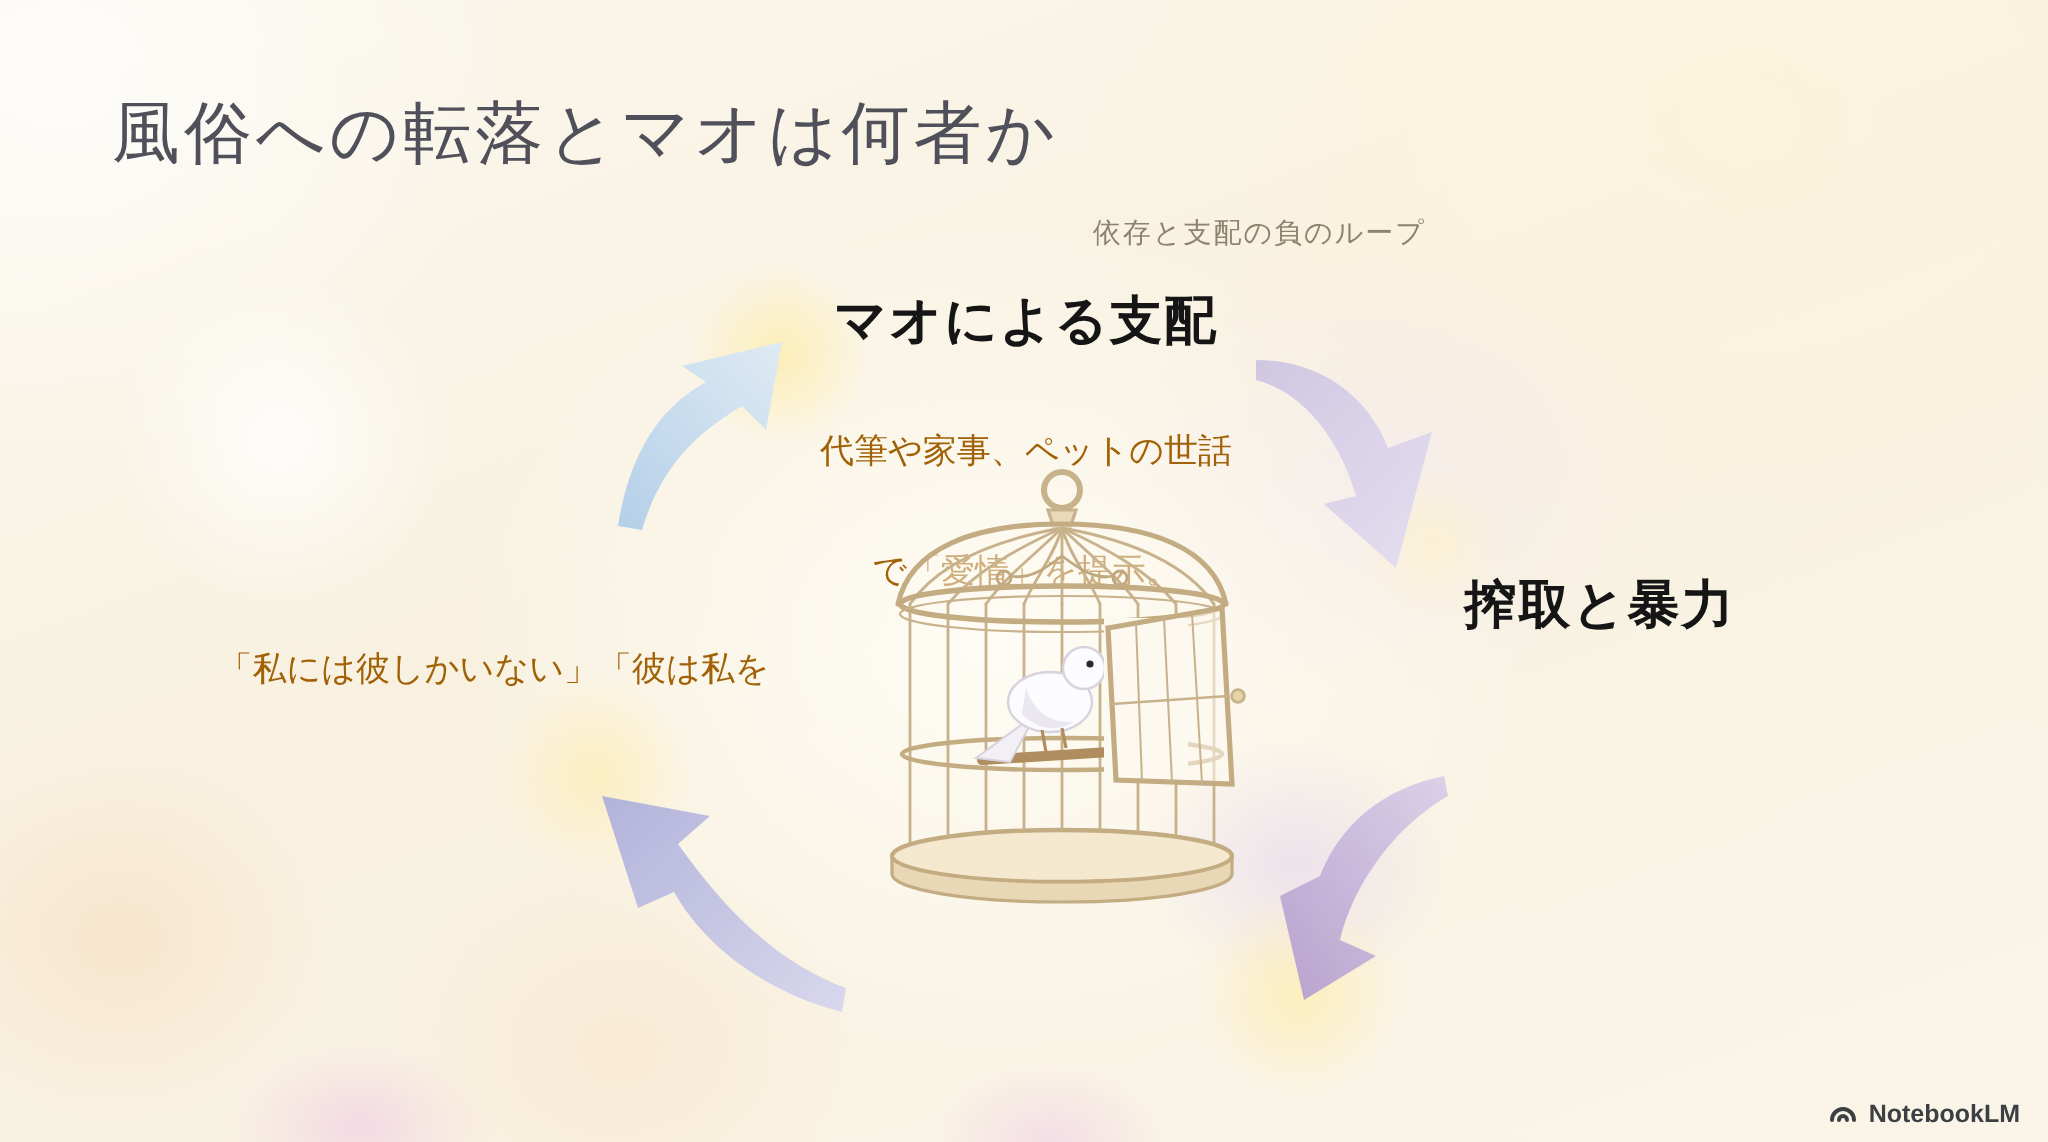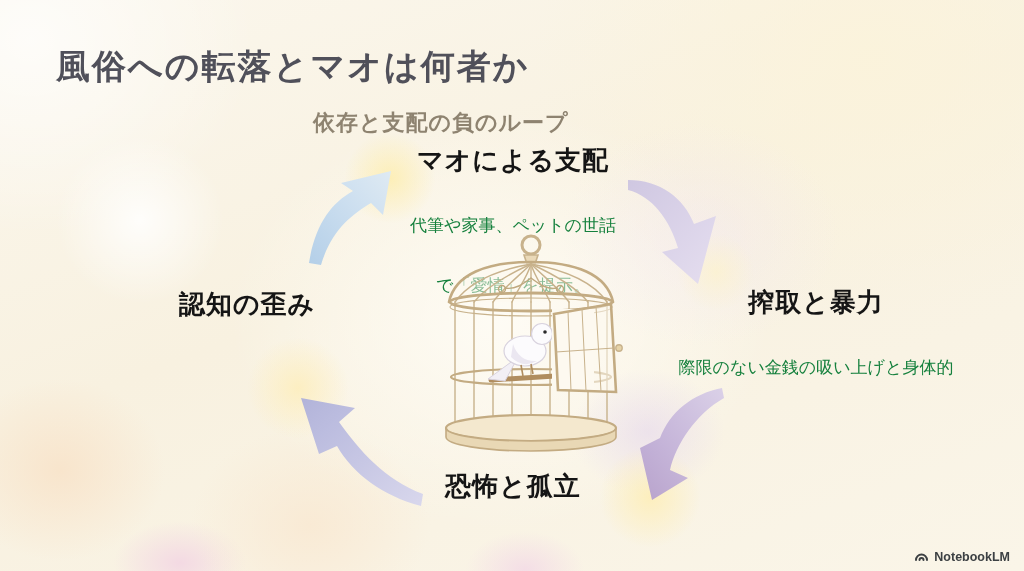--- a/index.html
+++ b/index.html
@@ -22,31 +22,31 @@
       radial-gradient(95px 60px at 180px 563px, rgba(243,216,227,0.95), rgba(243,216,227,0) 70%),
       radial-gradient(85px 55px at 525px 570px, rgba(243,218,230,0.85), rgba(243,218,230,0) 70%),
       radial-gradient(120px 120px at 140px 220px, rgba(255,255,255,0.85), rgba(255,255,255,0) 70%),
       radial-gradient(300px 260px at 30px 40px, rgba(255,255,255,0.7), rgba(255,255,255,0) 75%),
       radial-gradient(420px 320px at 870px 60px, rgba(251,243,219,0.9), rgba(251,243,219,0) 80%),
       radial-gradient(360px 280px at 500px 320px, rgba(255,253,247,0.9), rgba(255,253,247,0) 75%),
       linear-gradient(160deg,#fbf7ed 0%,#f8f1e0 45%,#faf5e8 100%);
   }
   .title{
     position:absolute;left:56px;top:44px;
-    font-size:34px;font-weight:700;color:#50505a;letter-spacing:2px;
+    font-size:34px;font-weight:400;color:#50505a;letter-spacing:2px;
   }
   .subtitle{
-    position:absolute;left:313px;top:108px;width:400px;text-align:left;
-    font-size:22px;font-weight:700;color:#8e8370;letter-spacing:1px;
+    position:absolute;left:313px;top:108px;width:400px;text-align:right;
+    font-size:14px;font-weight:400;color:#8e8370;letter-spacing:1px;
   }
   .node{position:absolute;text-align:center;}
   .node-heading{font-size:26px;font-weight:700;color:#151515;margin-bottom:8px;letter-spacing:1px;}
-  .node-line{font-size:17px;font-weight:500;color:#15803d;line-height:25px;margin-top:35px;}
+  .node-line{font-size:17px;font-weight:500;color:#a16207;line-height:25px;margin-top:35px;}
   .node-top{left:343px;top:143px;width:340px;font-family:Liberation Serif, serif;}
-  .node-right{left:651px;top:285px;width:330px;}
+  .node-right{left:635px;top:285px;width:330px;}
   .node-left{left:82px;top:287px;width:330px;}
   .node-bottom{left:313px;top:469px;width:400px;}
   .cage{position:absolute;left:425px;top:232px;}
   .arrow{position:absolute;}
   .arr-tl{left:303px;top:163px;}
   .arr-tr{left:626px;top:176px;}
   .arr-br{left:618px;top:386px;}
   .arr-bl{left:293px;top:388px;}
   .watermark{
     position:absolute;right:14px;bottom:7px;display:flex;align-items:center;gap:5px;
@@ -63,29 +63,27 @@
 <div class="subtitle">依存と支配の負のループ</div>
 
 <div class="node node-top">
   <div class="node-heading">マオによる支配</div>
   <div class="node-line">代筆や家事、ペットの世話</div>
   <div class="node-line">で「愛情」を提示。</div>
 </div>
 
 <div class="node node-right">
   <div class="node-heading">搾取と暴力</div>
-  <div class="node-line">際限のない金銭の吸い上げと身体的</div>
 </div>
 
 <div class="node node-bottom">
-  <div class="node-heading">恐怖と孤立</div>
 </div>
 
 <div class="node node-left">
-  <div class="node-heading">認知の歪み</div>
+  <div class="node-line">「私には彼しかいない」「彼は私を</div>
 </div>
 
 <svg class="arrow arr-tl" width="100" height="102" viewBox="0 0 100 102">
   <defs>
       <linearGradient id="gtl" x1="0" y1="1" x2="1" y2="0">
     <stop offset="0" stop-color="#b0cde8"></stop>
         <stop offset="1" stop-color="#ddeaf6"></stop>
   </linearGradient>
     </defs>
   <path fill="url(#gtl)" fill-opacity="0.95" d="M6,100 C12,62 28,40 50,28 L38,20 L88,8 L80,52 L68,40 C48,52 28,68 18,102 Z"></path>

